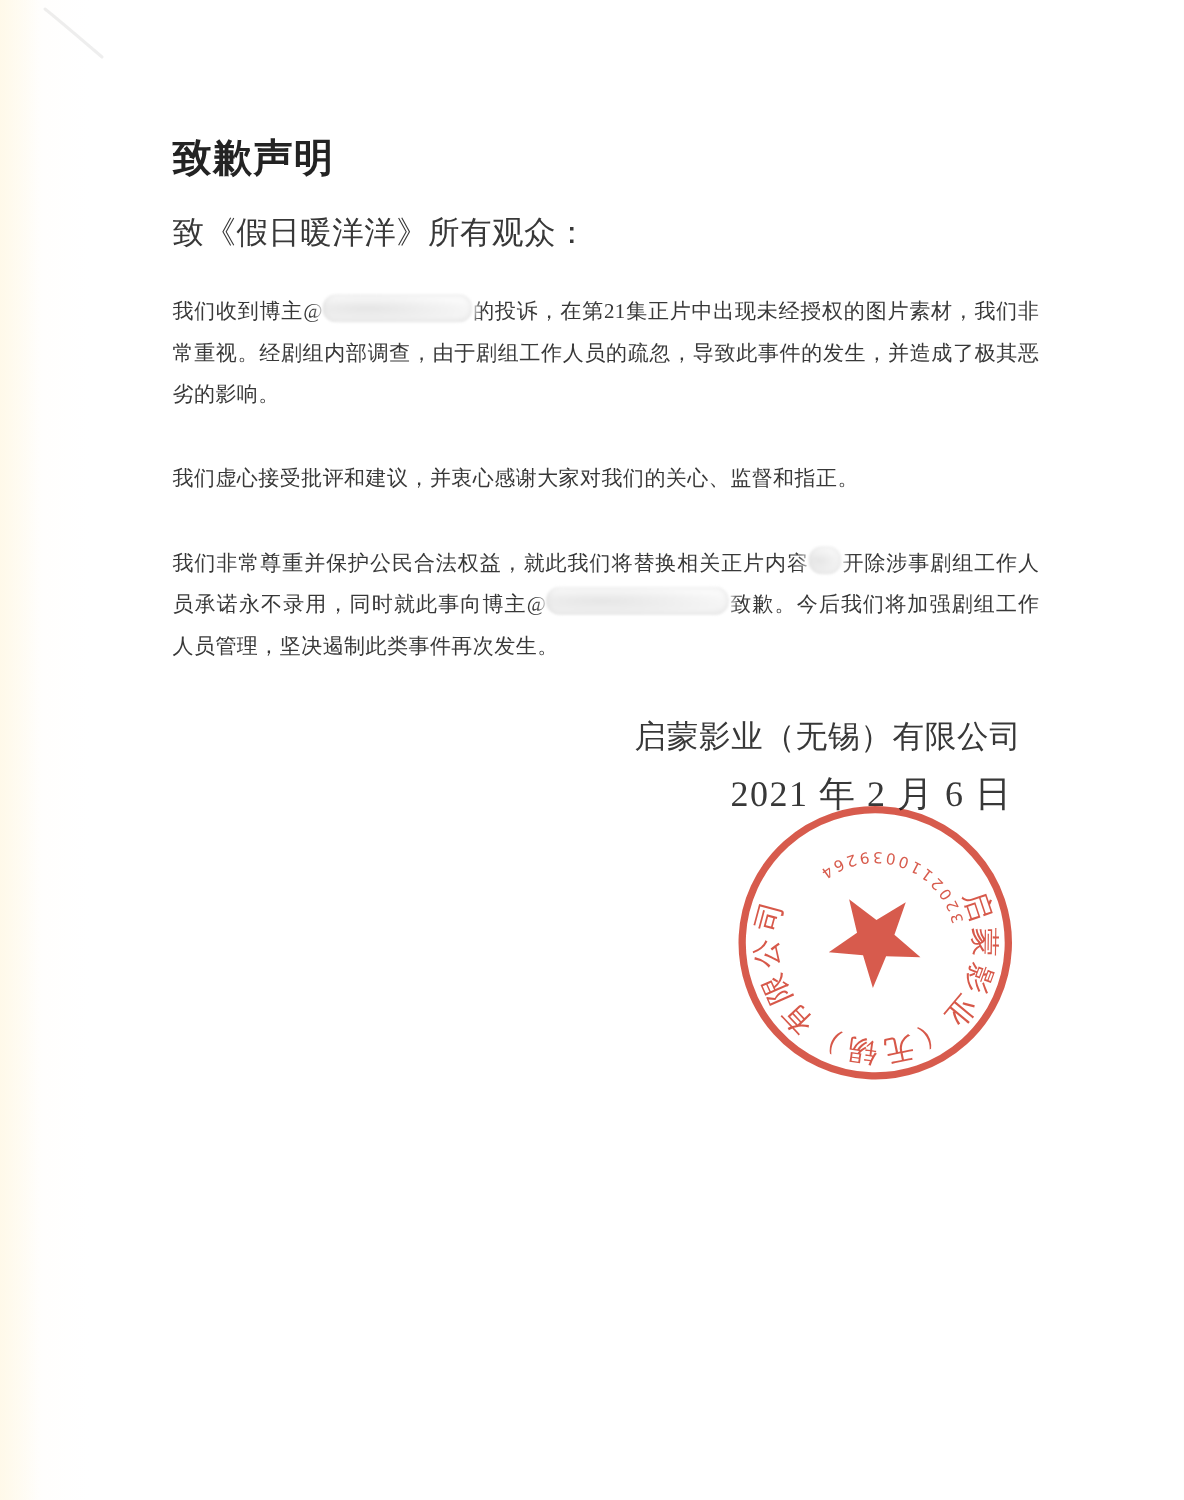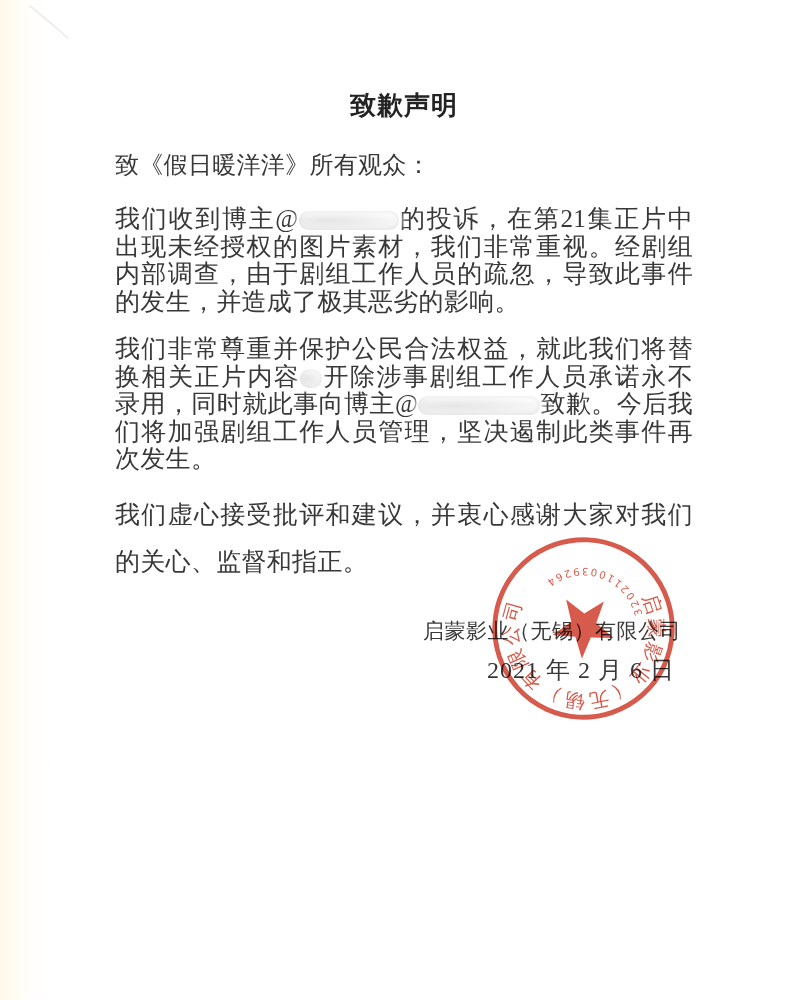--- a/index.html
+++ b/index.html
@@ -22,36 +22,36 @@
     pointer-events:none;
   }
   .scratch{
     position:absolute;left:24px;top:2px;width:50px;height:42px;opacity:0.45;
   }
   .content{
     position:absolute;left:115px;top:0;width:578px;
   }
   .doc-title{
     margin:90px 0 0 0;
-    text-align:center;
+    text-align:left;
     font-size:26px;
     font-weight:bold;
     letter-spacing:1px;
     color:#232323;
     line-height:32px;
   }
   .salutation{
-    margin-top:30px;
-    font-size:24px;
+    margin-top:20px;
+    font-size:21px;
     letter-spacing:0.3px;
     line-height:27px;
   }
   .para{
     margin:20px 0 0 0;
-    font-size:25px;
+    font-size:14px;
     letter-spacing:0.3px;
     line-height:27.5px;
     text-align:justify;
     text-justify:inter-ideograph;
   }
   .para.first{margin-top:26px;}
   .para.loose{margin-top:18px;line-height:47px;}
   .redacted{
     display:inline-block;
     height:19px;
@@ -101,22 +101,22 @@
     <path d="M6,4 C16,12 30,24 44,36" fill="none" stroke="#b6b6b6" stroke-width="2" stroke-linecap="round" opacity="0.5"></path>
   </svg>
 
   <div class="content">
     <h1 class="doc-title">致歉声明</h1>
 
     <div class="salutation">致《假日暖洋洋》所有观众：</div>
 
     <div>
         <p class="para first">我们收到博主@<span class="redacted" style="width: 100px;"></span>的投诉，在第21集正片中出现未经授权的图片素材，我们非常重视。经剧组内部调查，由于剧组工作人员的疏忽，导致此事件的发生，并造成了极其恶劣的影响。</p>
+        <p class="para loose">我们虚心接受批评和建议，并衷心感谢大家对我们的关心、监督和指正。</p>
         <p class="para">我们非常尊重并保护公民合法权益，就此我们将替换相关正片内容<span class="redacted" style="width: 22px;"></span>开除涉事剧组工作人员承诺永不录用，同时就此事向博主@<span class="redacted" style="width: 122px;"></span>致歉。今后我们将加强剧组工作人员管理，坚决遏制此类事件再次发生。</p>
-        <p class="para loose">我们虚心接受批评和建议，并衷心感谢大家对我们的关心、监督和指正。</p>
       </div>
 
     <div class="signature">
       <div class="company-line">启蒙影业（无锡）有限公司</div>
       <div class="date-line">2021 年 2 月 6 日</div>
     </div>
   </div>
 
   <div class="seal">
     <svg viewBox="0 0 200 200">

